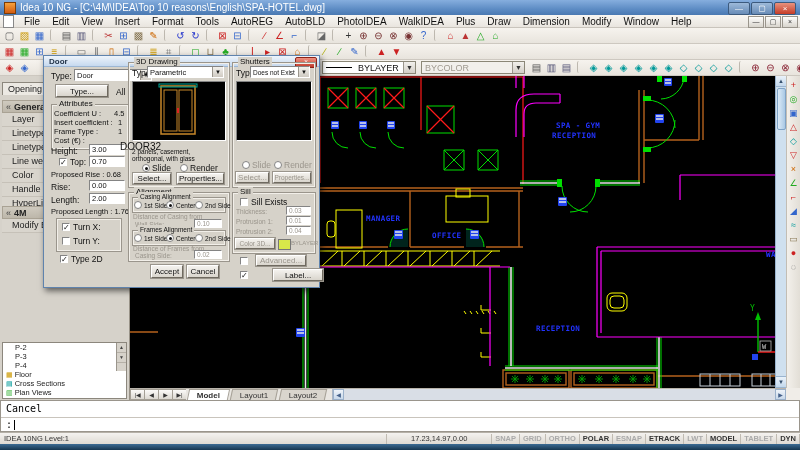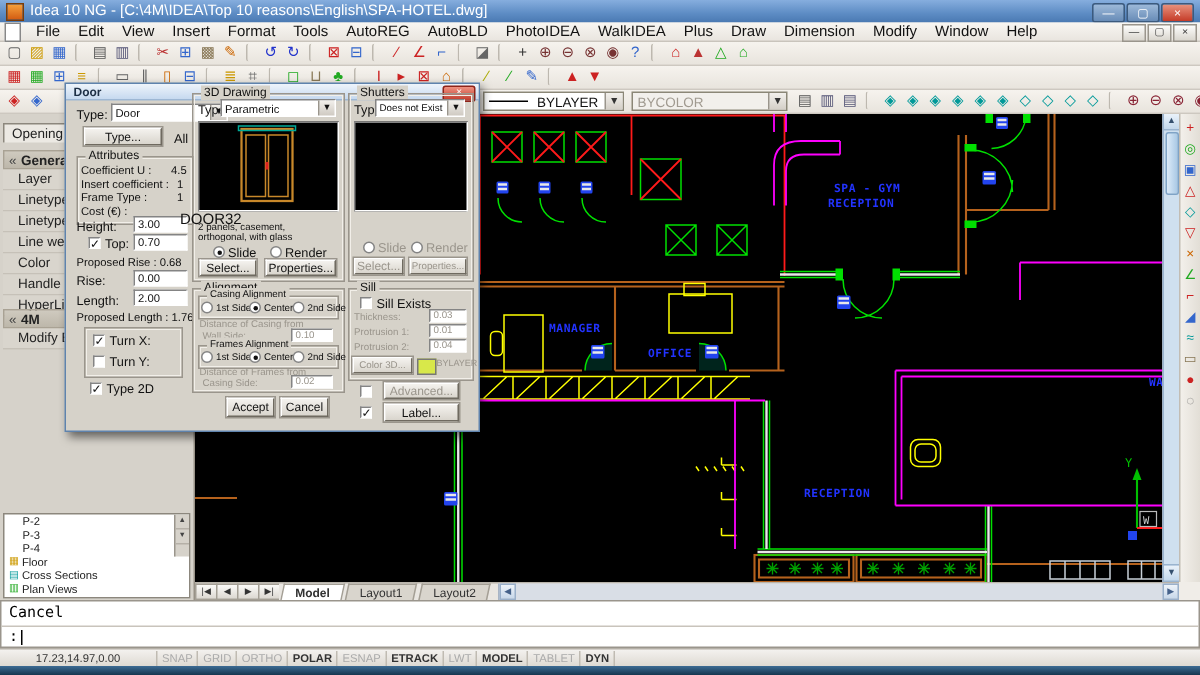--- a/index.html
+++ b/index.html
@@ -98,21 +98,21 @@
   .cmd .inline{height:14px;line-height:14px;padding-left:5px;display:flex;align-items:center;}
   .caret{display:inline-block;width:1px;height:10px;background:#000;margin-left:2px;}
 
   
   .statusbar{left:0;top:432px;width:800px;height:12px;background:linear-gradient(#f4f2ef,#dedad3);
     border-top:1px solid #b5b0a7;display:flex;align-items:center;font-size:7.5px;color:#333;box-sizing:border-box;}
   .sseg{border-right:1px solid #c0bbb2;height:10px;line-height:10px;padding:0 4px;}
   .sleft{flex:1;padding-left:4px;}
   .scoords{width:96px;text-align:center;}
   .stog{padding:0 3px;font-weight:bold;}
-  .stog.off{color:#aaa;font-weight:normal;}
+  .stog.off{color:#aaa;font-weight:bold;}
   .bottomstrip{left:0;top:444px;width:800px;height:6px;background:linear-gradient(#3c6b93,#16364f);}
 
   
   .dialog{left:43px;top:55px;width:275px;height:231px;background:#d6d2c9;border:1px solid #5f83ad;
     box-shadow:2px 3px 6px rgba(0,0,0,.55);font-size:8.5px;color:#111;z-index:30;}
   .dtitle{position:absolute;left:0;top:0;width:100%;height:11px;
     background:linear-gradient(#eef4fb,#c6d9ef);border-bottom:1px solid #9db7d4;font-size:8px;font-weight:bold;
     line-height:11px;padding-left:5px;box-sizing:border-box;color:#1d2f45;}
   .dclose{position:absolute;right:2px;top:1px;width:20px;height:9px;border-radius:2px;
     background:linear-gradient(#ef9180,#c0392b);border:1px solid #8e2318;color:#fff;font-size:7px;line-height:8px;text-align:center;}
@@ -445,20 +445,21 @@
 
   <div class="abs cmd">
     <div class="hist">Cancel</div>
     <div class="inline">
       <span>:</span>
       <span class="caret"></span>
     </div>
   </div>
 
   <div class="abs statusbar">
+    <span class="sseg sleft">IDEA 10NG Level:1</span>
     <span class="sseg scoords">17.23,14.97,0.00</span>
     <span style="display:flex">
         <span class="sseg stog off">SNAP</span>
         <span class="sseg stog off">GRID</span>
         <span class="sseg stog off">ORTHO</span>
         <span class="sseg stog on">POLAR</span>
         <span class="sseg stog off">ESNAP</span>
         <span class="sseg stog on">ETRACK</span>
         <span class="sseg stog off">LWT</span>
         <span class="sseg stog on">MODEL</span>
@@ -631,16 +632,16 @@
     <div class="swatch" style="left:234px;top:183px;width:11px;height:9px;background:var(--sill_swatch)"></div>
     <span class="dlabel gray" style="left:247px;top:184px;font-size:6px">BYLAYER</span>
 
     <div class="chk" style="left:196px;top:201px">
       <span class="box"></span>
     </div>
     <div class="dbtn disabled" style="left:212px;top:199px;width:50px;height:11px;line-height:10px">Advanced...</div>
     <div class="chk" style="left:196px;top:215px">
       <span class="box">✓</span>
     </div>
-    <div class="dbtn" style="left:212px;top:213px;width:50px;height:12px;line-height:11px">Label...</div>
+    <div class="dbtn" style="left:229px;top:213px;width:50px;height:12px;line-height:11px">Label...</div>
   </div>
 
 </div>
 
 </body></html>

